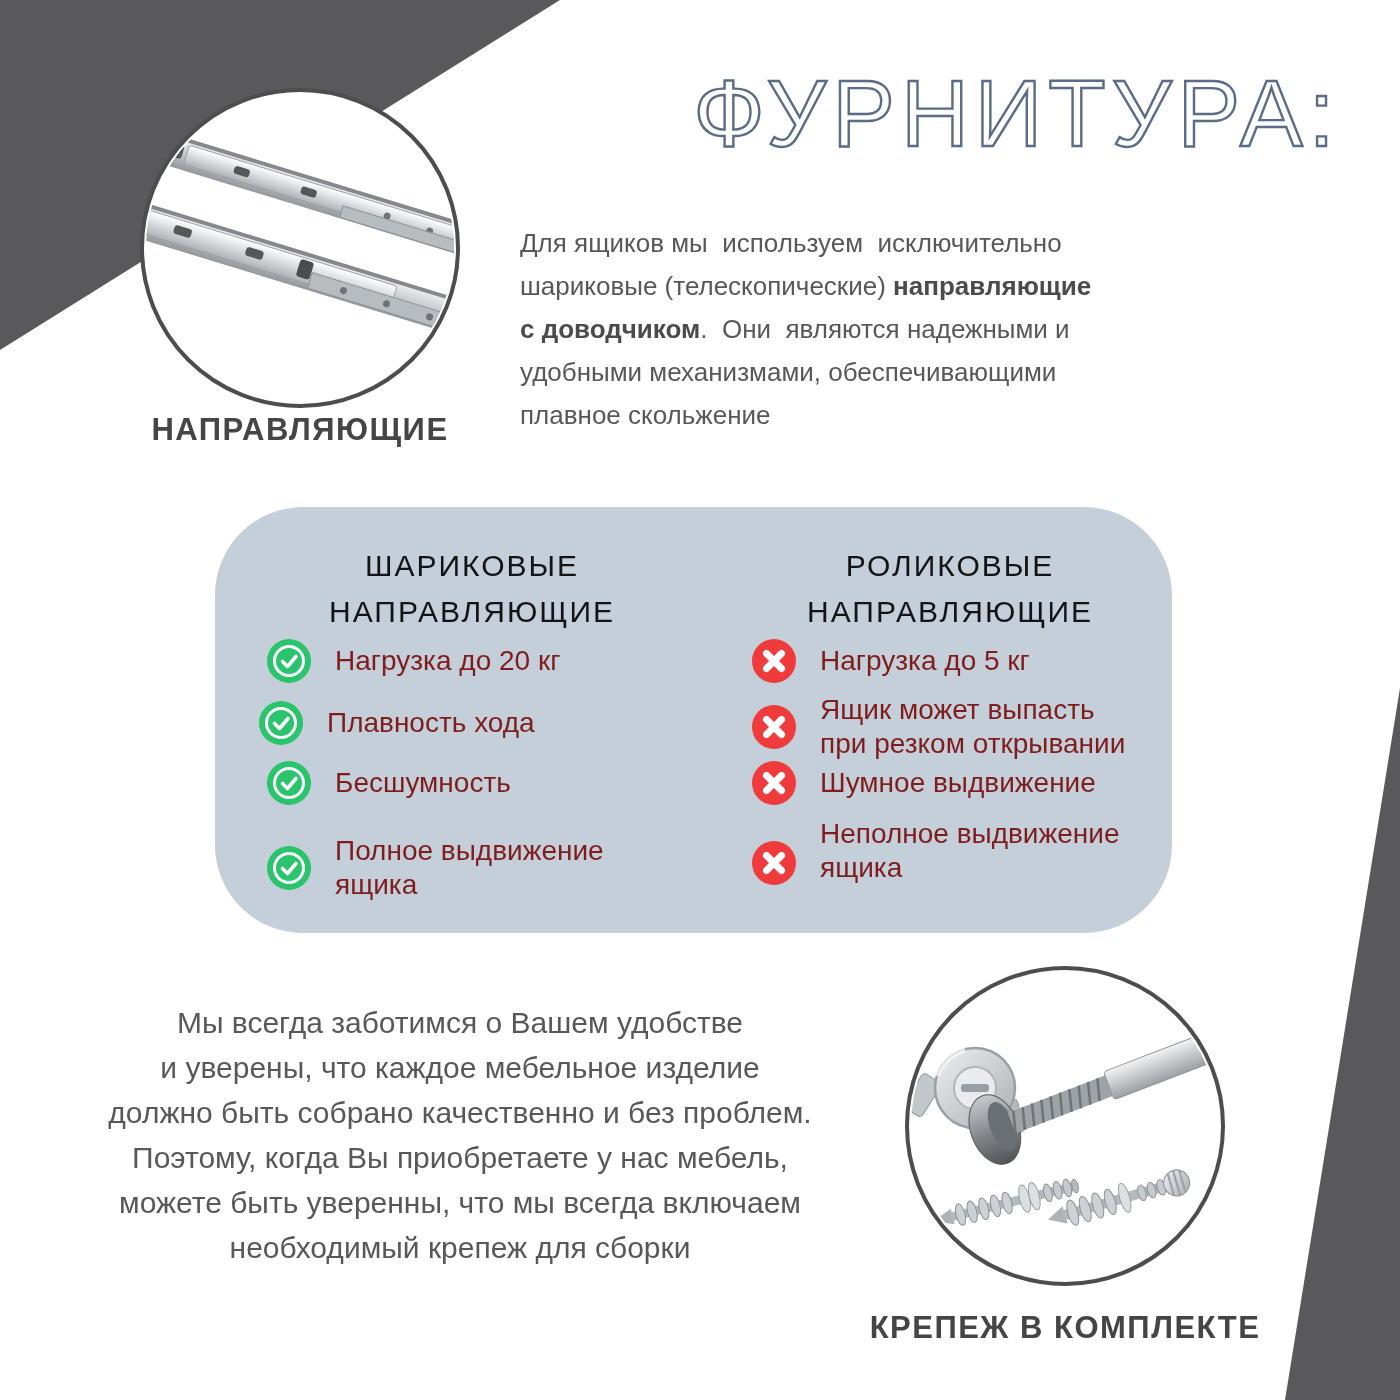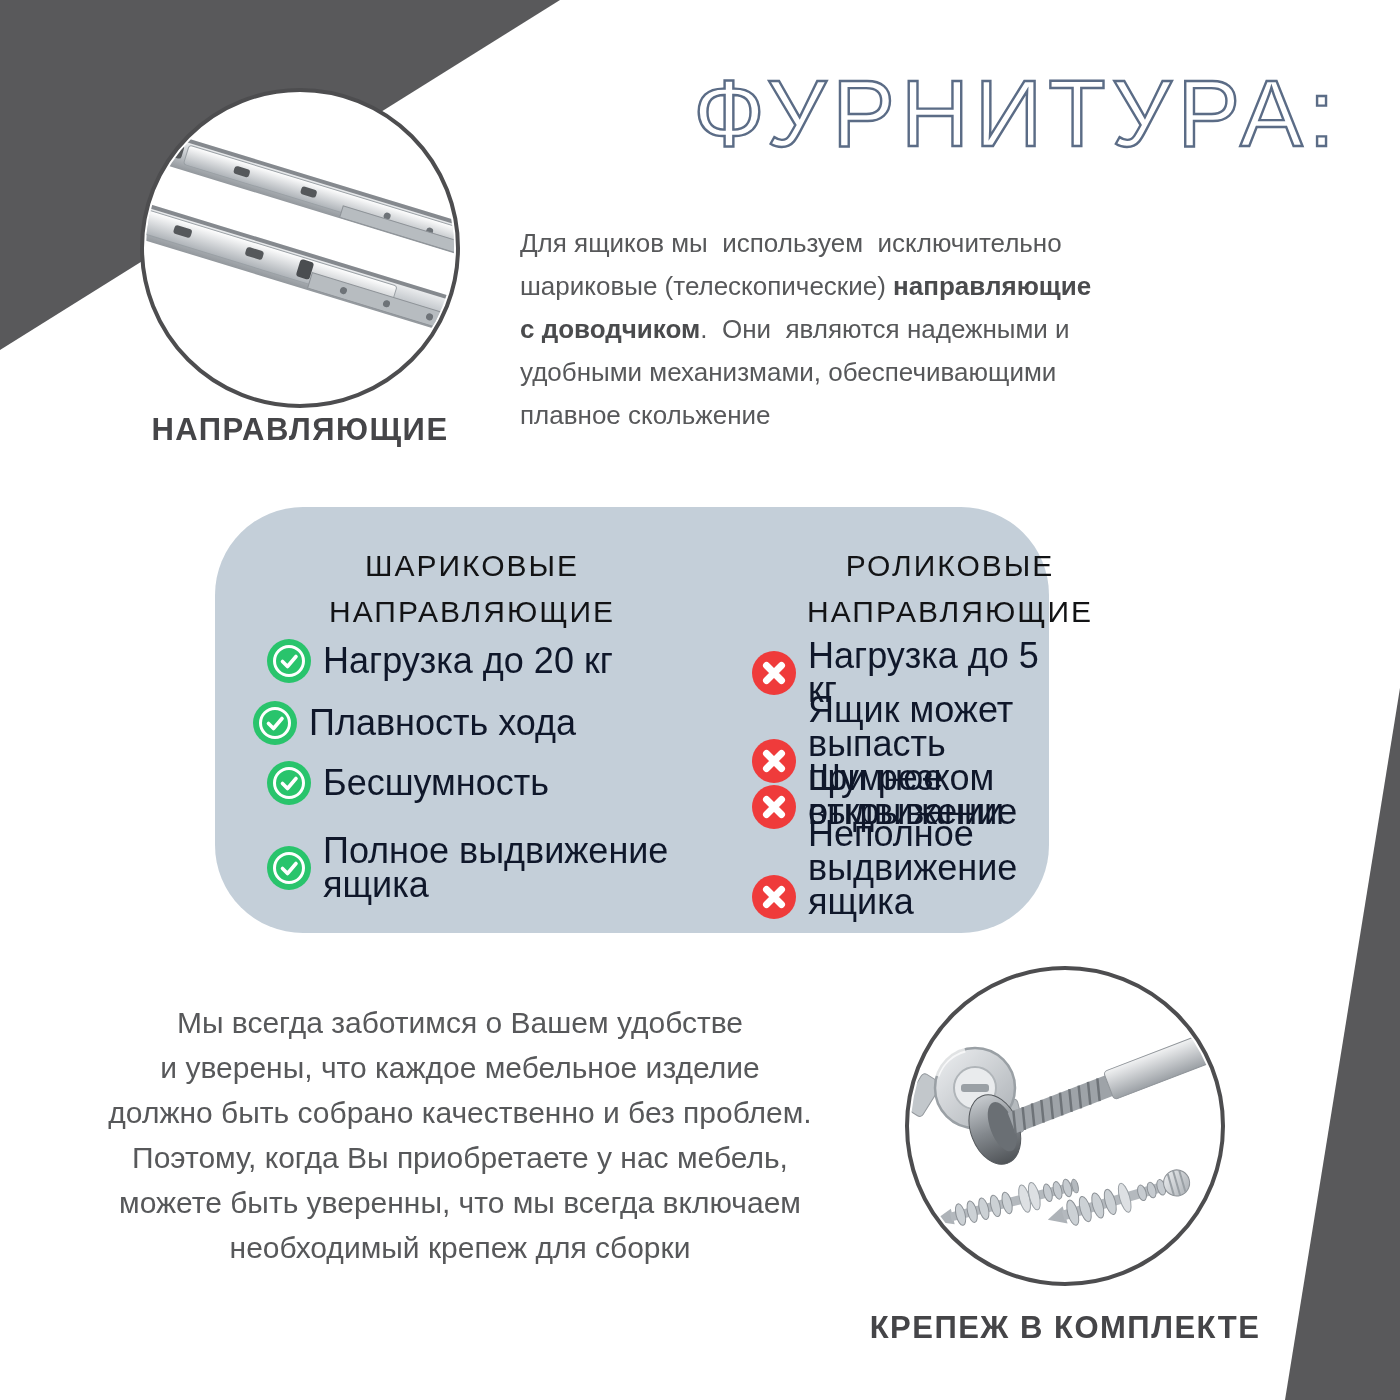--- a/index.html
+++ b/index.html
@@ -29,34 +29,34 @@
     font-size:26px;line-height:43px;color:#57585A;white-space:pre-wrap;
   }
   .intro b{color:#4A4B4D;}
   .caption{
     position:absolute;text-align:center;font-weight:bold;font-size:31px;
     letter-spacing:1.5px;color:#454548;
   }
   .caption.slides-caption{left:130px;top:412px;width:340px;}
   .caption.fasteners-caption{left:860px;top:1310px;width:410px;}
   .panel{
-    position:absolute;left:215px;top:507px;width:834px;height:426px;
+    position:absolute;left:215px;top:507px;width:957px;height:426px;
     background:#C4CFD9;border-radius:88px;
   }
   .col-title{
     position:absolute;top:36px;width:390px;text-align:center;
     font-size:30px;line-height:46px;letter-spacing:2px;color:#121315;
     white-space:pre-line;
   }
   .col-title.left{left:62px;}
   .col-title.right{left:540px;}
   .row{position:absolute;display:flex;align-items:center;}
   .row .icon{flex:0 0 44px;width:44px;height:44px;}
   .row .row-text{
-    margin-left:12px;font-size:36px;line-height:34px;color:#0f172a;
+    margin-left:24px;font-size:28px;line-height:34px;color:#7f1d1d;
     white-space:pre-line;
   }
   .outro{
     position:absolute;left:50px;top:1000px;width:820px;text-align:center;
     font-size:30px;line-height:45px;color:#57585A;white-space:pre-line;
   }
 </style>
 </head>
 <body>
 
@@ -129,21 +129,21 @@
 НАПРАВЛЯЮЩИЕ</div>
 
     <div class="row" style="left:52px;top:132px;">
       <span class="icon"><svg width="44" height="44" viewBox="0 0 44 44">
             <circle cx="22" cy="22" r="22" fill="#29C46C"></circle>
             <circle cx="22" cy="22" r="14.5" fill="none" stroke="#fff" stroke-width="3"></circle>
             <path d="M15.5 22.5 L20.5 27.5 L29 17.5" fill="none" stroke="#fff" stroke-width="3.6" stroke-linecap="round" stroke-linejoin="round"></path>
           </svg></span>
       <span class="row-text">Нагрузка до 20 кг</span>
     </div>
-    <div class="row" style="left:38px;top:194px;">
+    <div class="row" style="left:44px;top:194px;">
       <span class="icon"><svg width="44" height="44" viewBox="0 0 44 44">
             <circle cx="22" cy="22" r="22" fill="#29C46C"></circle>
             <circle cx="22" cy="22" r="14.5" fill="none" stroke="#fff" stroke-width="3"></circle>
             <path d="M15.5 22.5 L20.5 27.5 L29 17.5" fill="none" stroke="#fff" stroke-width="3.6" stroke-linecap="round" stroke-linejoin="round"></path>
           </svg></span>
       <span class="row-text">Плавность хода</span>
     </div>
     <div class="row" style="left:52px;top:254px;">
       <span class="icon"><svg width="44" height="44" viewBox="0 0 44 44">
             <circle cx="22" cy="22" r="22" fill="#29C46C"></circle>
@@ -170,21 +170,21 @@
       <span class="row-text">Нагрузка до 5 кг</span>
     </div>
     <div class="row" style="left:537px;top:186px;">
       <span class="icon"><svg width="44" height="44" viewBox="0 0 44 44">
             <circle cx="22" cy="22" r="22" fill="#EF3B3B"></circle>
             <path d="M14.5 14.5 L29.5 29.5 M29.5 14.5 L14.5 29.5" stroke="#fff" stroke-width="7" stroke-linecap="round"></path>
           </svg></span>
       <span class="row-text">Ящик может выпасть
 при резком открывании</span>
     </div>
-    <div class="row" style="left:537px;top:254px;align-items:flex-end;">
+    <div class="row" style="left:537px;top:254px;">
       <span class="icon"><svg width="44" height="44" viewBox="0 0 44 44">
             <circle cx="22" cy="22" r="22" fill="#EF3B3B"></circle>
             <path d="M14.5 14.5 L29.5 29.5 M29.5 14.5 L14.5 29.5" stroke="#fff" stroke-width="7" stroke-linecap="round"></path>
           </svg></span>
       <span class="row-text">Шумное выдвижение</span>
     </div>
     <div class="row" style="left:537px;top:310px;align-items:flex-end;">
       <span class="icon"><svg width="44" height="44" viewBox="0 0 44 44">
             <circle cx="22" cy="22" r="22" fill="#EF3B3B"></circle>
             <path d="M14.5 14.5 L29.5 29.5 M29.5 14.5 L14.5 29.5" stroke="#fff" stroke-width="7" stroke-linecap="round"></path>

